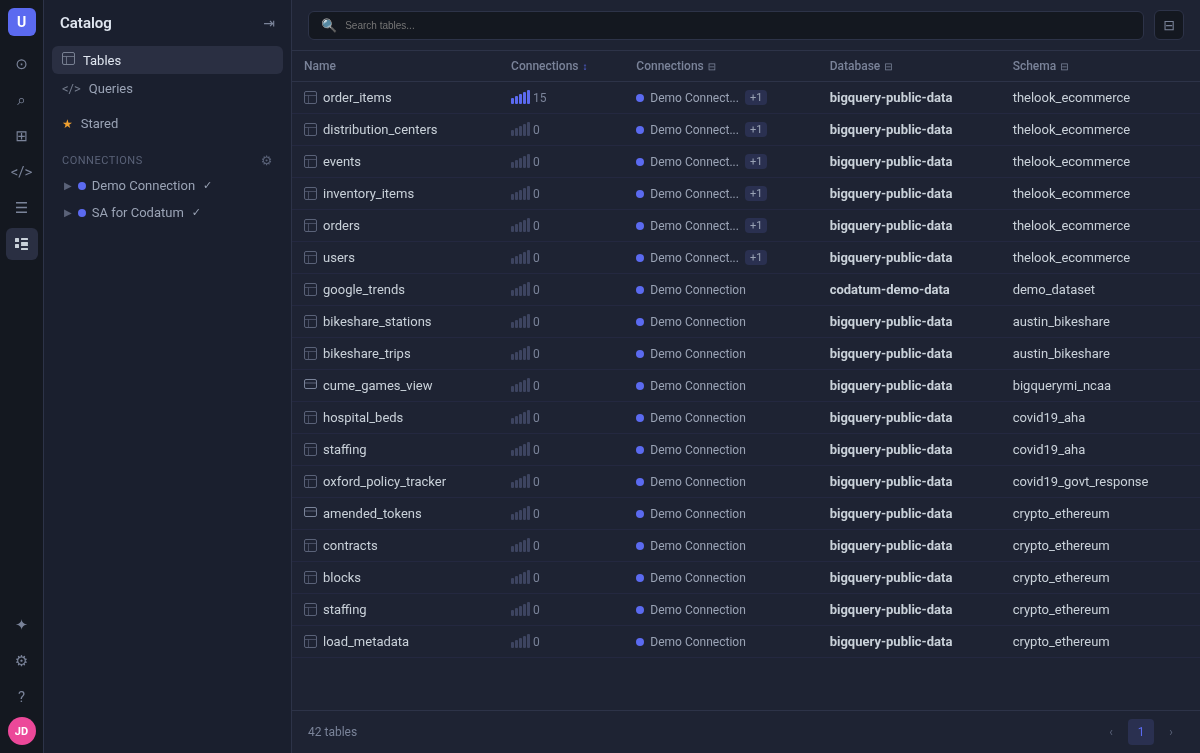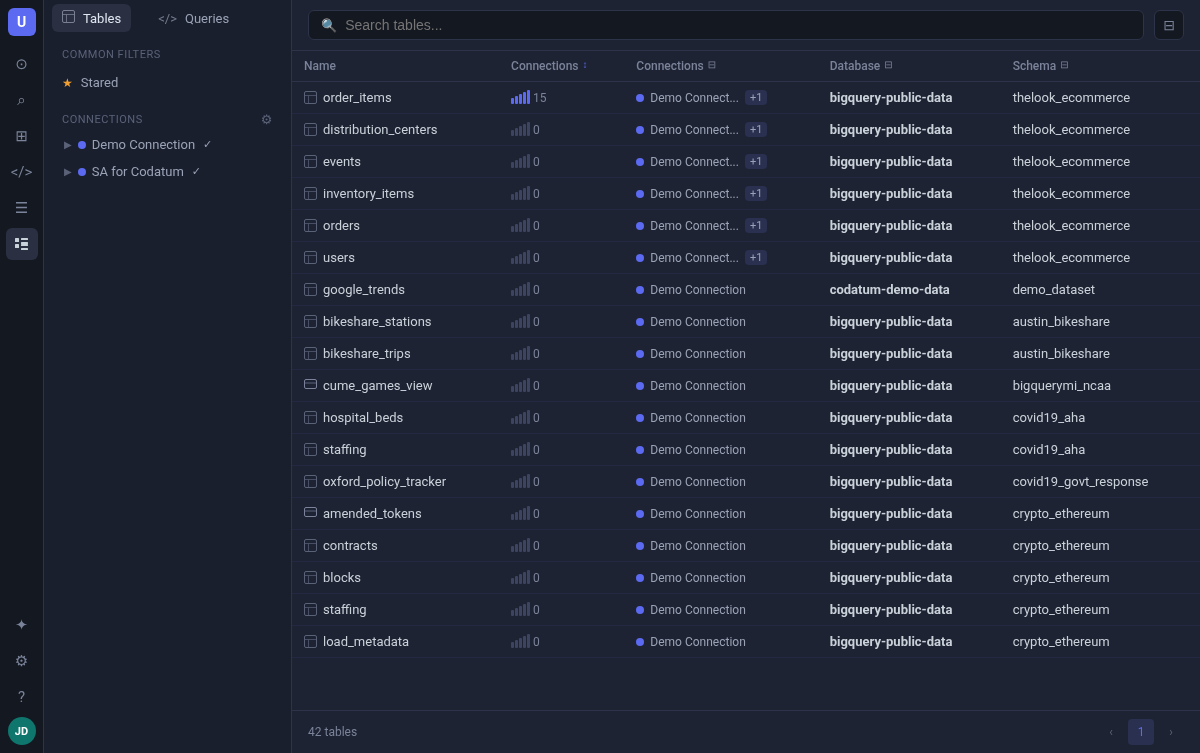--- a/index.html
+++ b/index.html
@@ -54,21 +54,21 @@
       margin-top: auto;
       display: flex;
       flex-direction: column;
       align-items: center;
       gap: 4px;
     }
     .avatar {
       width: 28px;
       height: 28px;
       border-radius: 50%;
-      background: #0f766e;
+      background: #ec4899;
       display: flex;
       align-items: center;
       justify-content: center;
       color: white;
       font-size: 11px;
       font-weight: bold;
     }
 
     
     .sidebar {
@@ -91,22 +91,23 @@
       font-weight: 600;
       color: #e0e6f0;
     }
     .sidebar-collapse-btn {
       color: #7a8399;
       cursor: pointer;
       font-size: 14px;
     }
     .sidebar-nav {
       display: flex;
+      flex-direction: column;
       padding: 4px 8px;
-      gap: 17px;
+      gap: 1px;
     }
     .sidebar-nav-item {
       display: flex;
       align-items: center;
       gap: 8px;
       padding: 6px 10px;
       border-radius: 6px;
       cursor: pointer;
       color: #9aa3b5;
       font-size: 13px;
@@ -187,21 +188,21 @@
       border: 1px solid #2d3348;
       border-radius: 6px;
       padding: 6px 12px;
     }
     .search-icon { color: #5a6278; font-size: 13px; }
     .search-input {
       background: none;
       border: none;
       outline: none;
       color: #9aa3b5;
-      font-size: 14px;
+      font-size: 10px;
       width: 100%;
     }
     .topbar-filter-btn {
       width: 30px;
       height: 30px;
       border-radius: 6px;
       background: #141820;
       border: 1px solid #2d3348;
       display: flex;
       align-items: center;
@@ -232,20 +233,21 @@
     .data-table th {
       padding: 8px 12px;
       text-align: left;
       font-size: 12px;
       font-weight: 500;
       color: #7a8399;
       white-space: nowrap;
     }
     .data-table th .th-inner {
       display: flex;
+      align-items: center;
       gap: 4px;
     }
     .sort-icon { font-size: 10px; color: #5b6af0; }
     .filter-icon { font-size: 10px; color: #7a8399; }
 
     .data-table tbody tr {
       border-bottom: 1px solid #242840;
       cursor: pointer;
     }
 
@@ -355,41 +357,42 @@
   </div>
   <div class="icon-bar-bottom">
     <div class="icon-btn">✦</div>
     <div class="icon-btn">⚙</div>
     <div class="icon-btn">?</div>
     <div class="avatar">JD</div>
   </div>
 </div>
 
 <div class="sidebar">
+  <div class="sidebar-header">
+    <span class="sidebar-title">Catalog</span>
+    <span class="sidebar-collapse-btn">⇥</span>
+  </div>
 
   <div class="sidebar-nav">
     <div class="sidebar-nav-item active">
       <span class="sidebar-nav-icon">
         <svg width="13" height="13" viewBox="0 0 13 13" fill="none">
             <rect x="0.5" y="0.5" width="12" height="12" rx="1.5" stroke="#9aa3b5" fill="none"></rect>
             <line x1="0.5" y1="4.5" x2="12.5" y2="4.5" stroke="#9aa3b5" stroke-width="0.8"></line>
             <line x1="4.5" y1="4.5" x2="4.5" y2="12.5" stroke="#9aa3b5" stroke-width="0.8"></line>
           </svg>
       </span>
       <span>Tables</span>
     </div>
     <div class="sidebar-nav-item">
       <span class="sidebar-nav-icon">&lt;/&gt;</span>
       <span>Queries</span>
     </div>
   </div>
 
-  <div class="sidebar-section-label">
-    <span>Common filters</span>
-  </div>
 
   <div class="sidebar-nav">
     <div class="sidebar-nav-item">
       <span class="stared-icon">★</span>
       <span>Stared</span>
     </div>
   </div>
 
   <div class="sidebar-section-label">
     <span>Connections</span>

